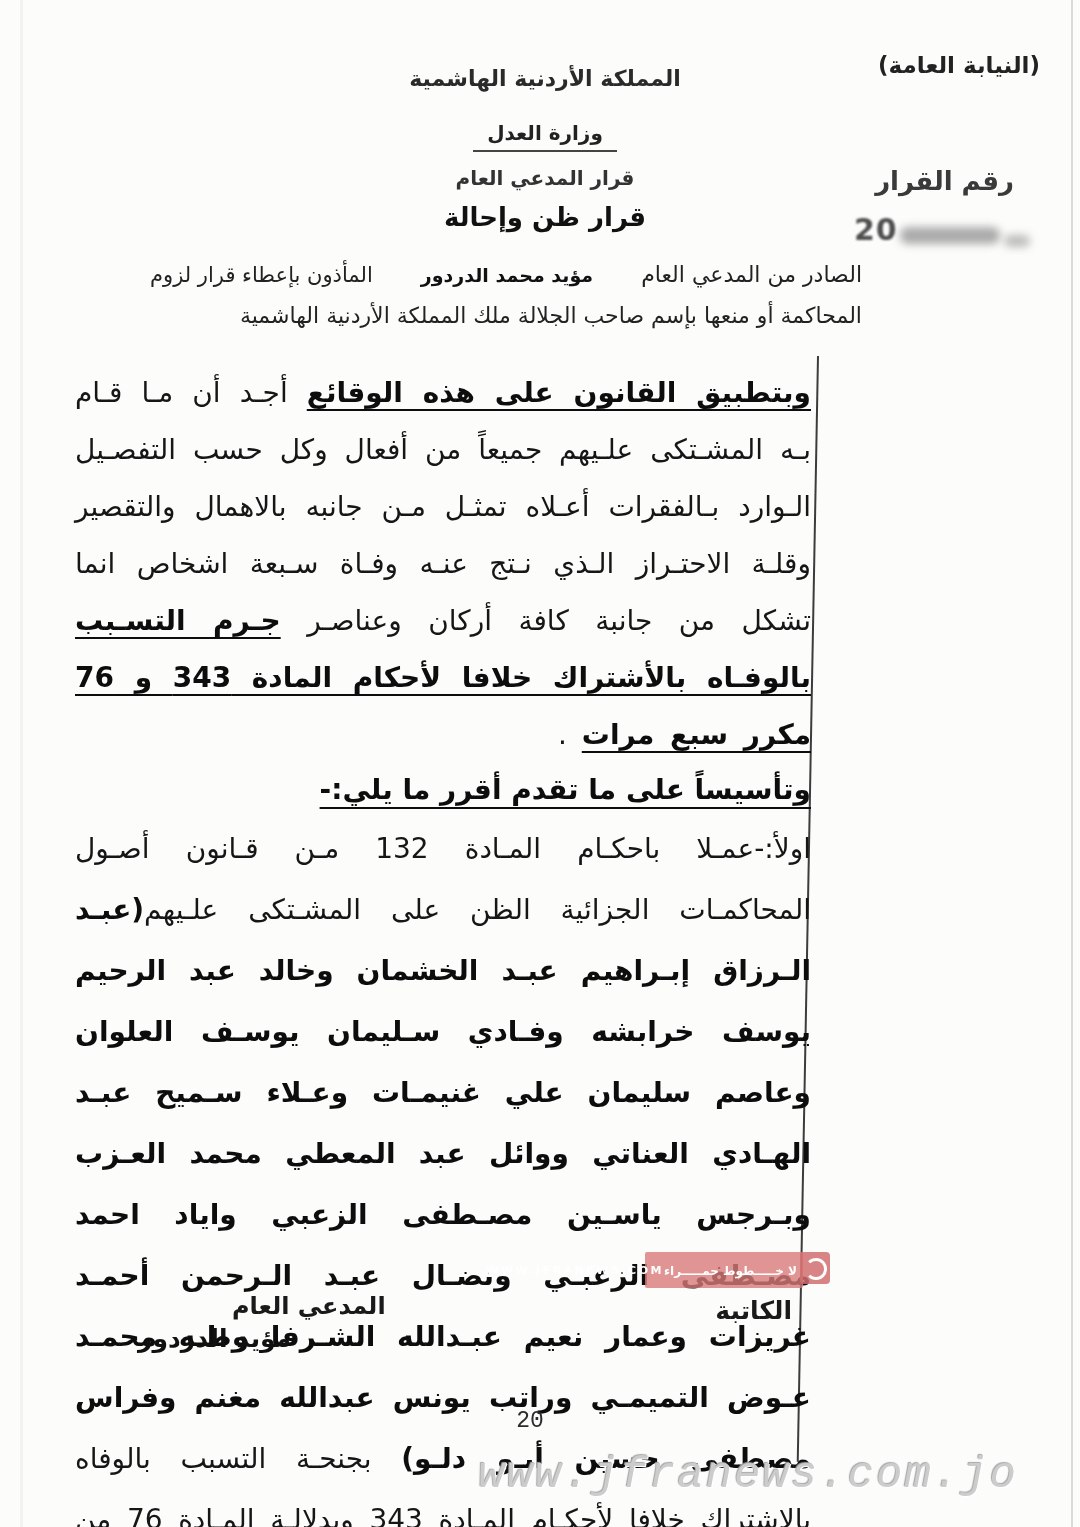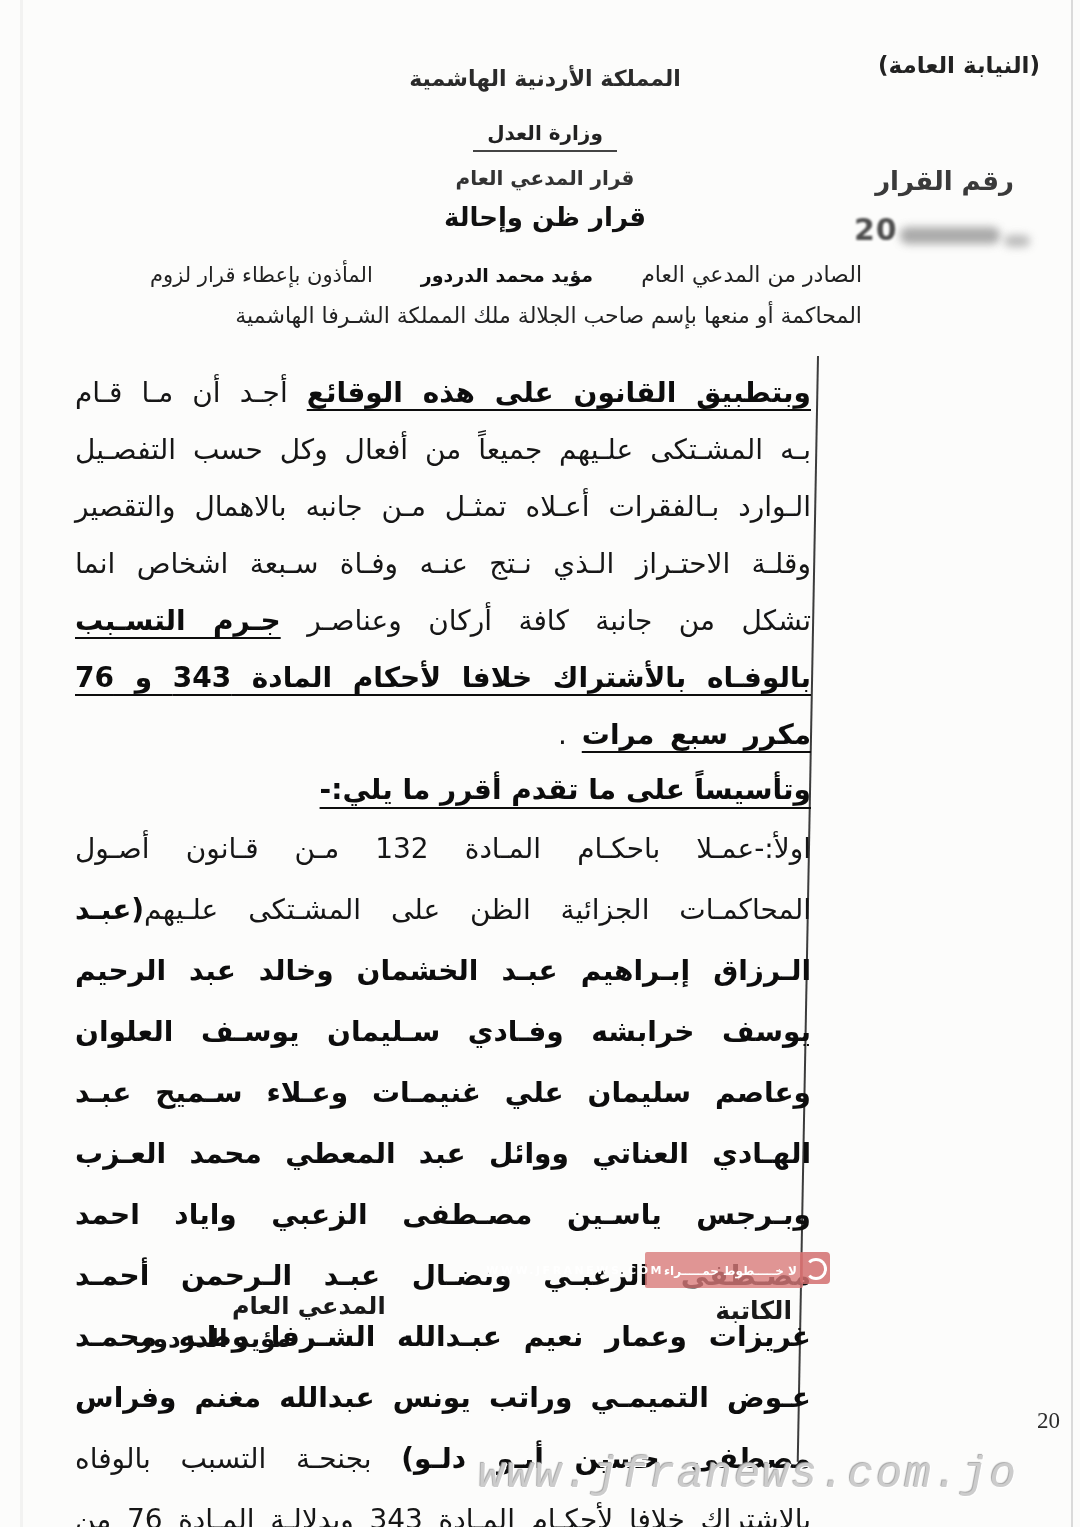--- a/index.html
+++ b/index.html
@@ -100,22 +100,22 @@
   .badge-logo {
     position:absolute; top:1252px; left:800px; width:30px; height:32px;
     background:rgba(210,110,110,.85); border-radius:4px;
   }
   .badge-logo::after {
     content:""; position:absolute; top:6px; left:5px; width:16px; height:16px;
     border:3px solid #fff; border-radius:50%; border-left-color:transparent;
   }
 
   
-  .page-num { position:absolute; top:1408px; left:0; width:1060px; text-align:right;
-              font-size:23px; color:#2c2c2c; font-family:Liberation Serif, serif; }
+  .page-num { position:absolute; top:1408px; left:0; width:1060px; text-align:center;
+              font-size:23px; color:#2c2c2c; font-family:Liberation Mono, monospace; }
   .watermark-big {
     position:absolute; top:1450px; right:62px;
     font-family:Liberation Mono, monospace; font-style:italic;
     font-size:44px; letter-spacing:2px; color:#cccccc;
     text-shadow:-1px -1px 1px #a8a8a8, 1px 1px 0 #ffffff;
     direction:ltr;
   }
 </style>
 </head>
 <body>
@@ -140,21 +140,21 @@
       <span class="num-visible">20</span><span class="num-redact"></span><span class="num-redact2"></span>
     </div>
   </div>
 
   <div class="issued-block">
     <div class="issued-l1">
       <span class="issued-part1">الصادر من المدعي العام</span>
       <span class="issued-name">مؤيد محمد الدردور</span>
       <span class="issued-part2">المأذون بإعطاء قرار لزوم</span>
     </div>
-    <div class="issued-l2">المحاكمة أو منعها بإسم صاحب الجلالة ملك المملكة الشـرفا الهاشمية</div>
+    <div class="issued-l2">المحاكمة أو منعها بإسم صاحب الجلالة ملك المملكة الأردنية الهاشمية</div>
   </div>
 
   <div class="margin-line"></div>
 
   <div class="body-block">
     <p class="p1"><span class="bold-ul">وبتطبيق القانون على هذه الوقائع</span><span> أجـد أن مـا قـام بـه المشـتكى علـيهم جميعاً من أفعال وكل حسب التفصـيل الـوارد بـالفقرات أعـلاه تمثـل مـن جانبه بالاهمال والتقصير وقلـة الاحتـراز الـذي نـتج عنـه وفـاة سـبعة اشخاص انما تشكل من جانبة كافة أركان وعناصـر </span><span class="bold-ul">جـرم التسـبب بالوفـاه بالأشتراك خلافا لأحكام المادة 343 و 76 مكرر سبع مرات</span><span> .</span></p>
 
     <div class="h2">وتأسيساً على ما تقدم أقرر ما يلي:-</div>
 
     <p class="p2"><span>اولأ:-عمـلا باحكـام المـادة 132 مـن قـانون أصـول المحاكمـات الجزائية الظن على المشـتكى علـيهم</span><span class="bold-seg">(عبـد الـرزاق إبـراهيم عبـد الخشمان وخالد عبد الرحيم يوسف خرابشه وفـادي سـليمان يوسـف العلوان وعاصم سليمان علي غنيمـات وعـلاء سـميح عبـد الهـادي العناتي ووائل عبد المعطي محمد العـزب وبـرجس ياسـين مصـطفى الزعبي واياد احمد مصـطفى الزعبـي ونضـال عبـد الـرحمن أحمـد غريزات وعمار نعيم عبـدالله الشـرفا وطـه محمـد عـوض التميمـي وراتب يونس عبدالله مغنم وفراس مصطفى حسين أبـو دلـو)</span><span> بجنحـة التسبب بالوفاه بالاشتراك خلافا لأحكـام المـادة 343 وبدلالـة المـادة 76 من قانون العقوبات مكرر سبع مـرات بالنسـبة للمشـتكى علـيهم </span></p>

